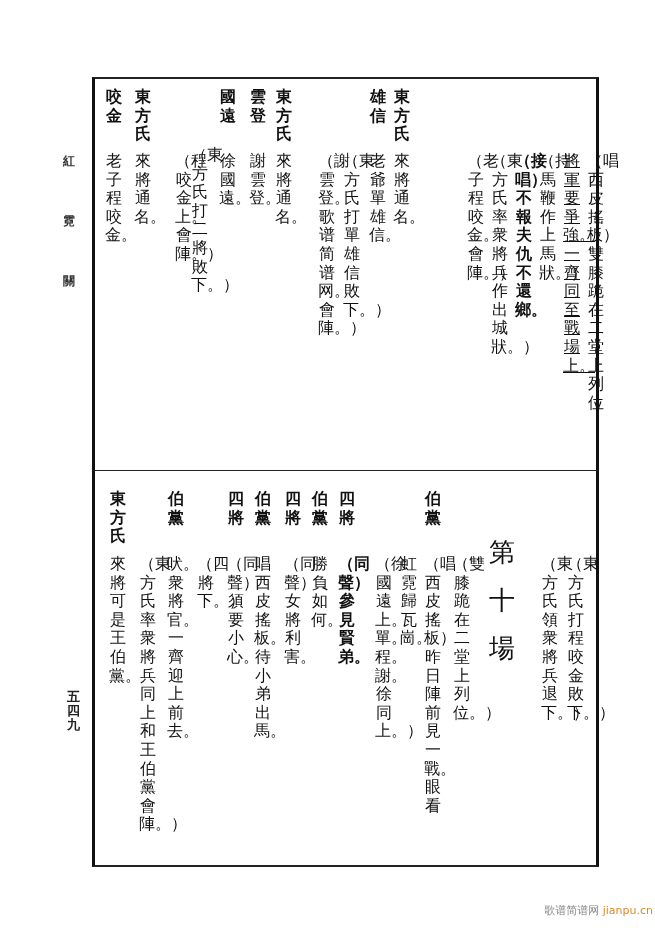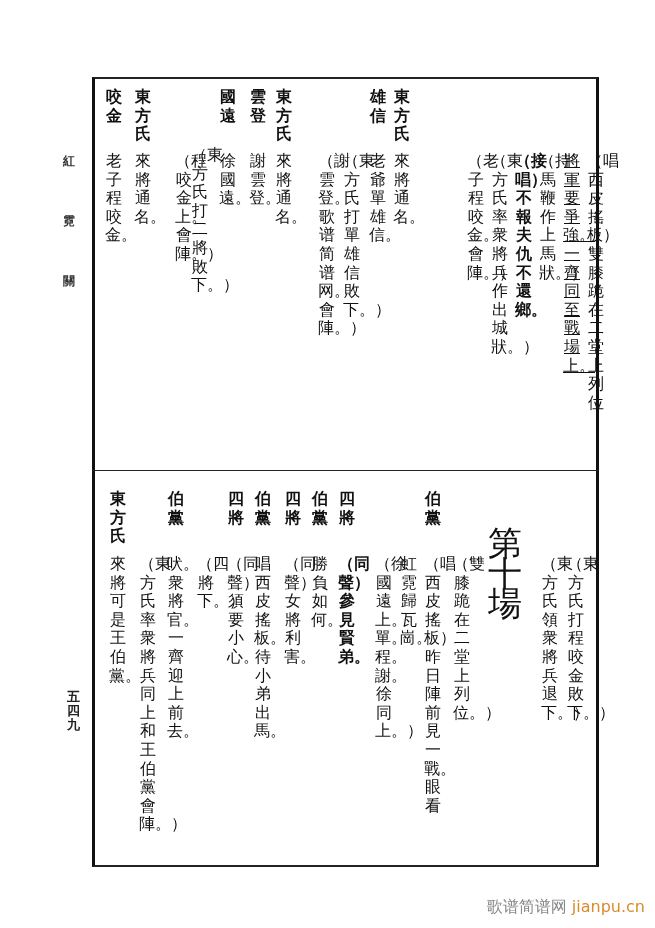--- a/index.html
+++ b/index.html
@@ -25,23 +25,23 @@
   .page-number {
     position:absolute; left:67px; top:690px; width:14px;
     font-size:13px; line-height:14px; font-weight:bold; color:#222;
   }
   .page-number span { display:block; }
   .col {
     position:absolute; width:18px; font-size:16px; line-height:18.6px;
     text-align:center; word-break:break-all;
   }
   .col.bold { font-weight:bold; }
-  .col.big { font-size:34px; line-height:30px; width:28px; }
+  .col.big { font-size:26px; line-height:48px; width:28px; }
   .watermark {
-    position:absolute; right:10px; bottom:10px; font-size:16px; color:#888;
+    position:absolute; right:2px; bottom:10px; font-size:11px; color:#888;
     font-family:"DejaVu Sans", sans-serif;
   }
   .watermark .latin { color:#d98b2a; }
 </style>
 </head>
 <body>
 
 <div class="frame"></div>
 <div class="divider"></div>
 

